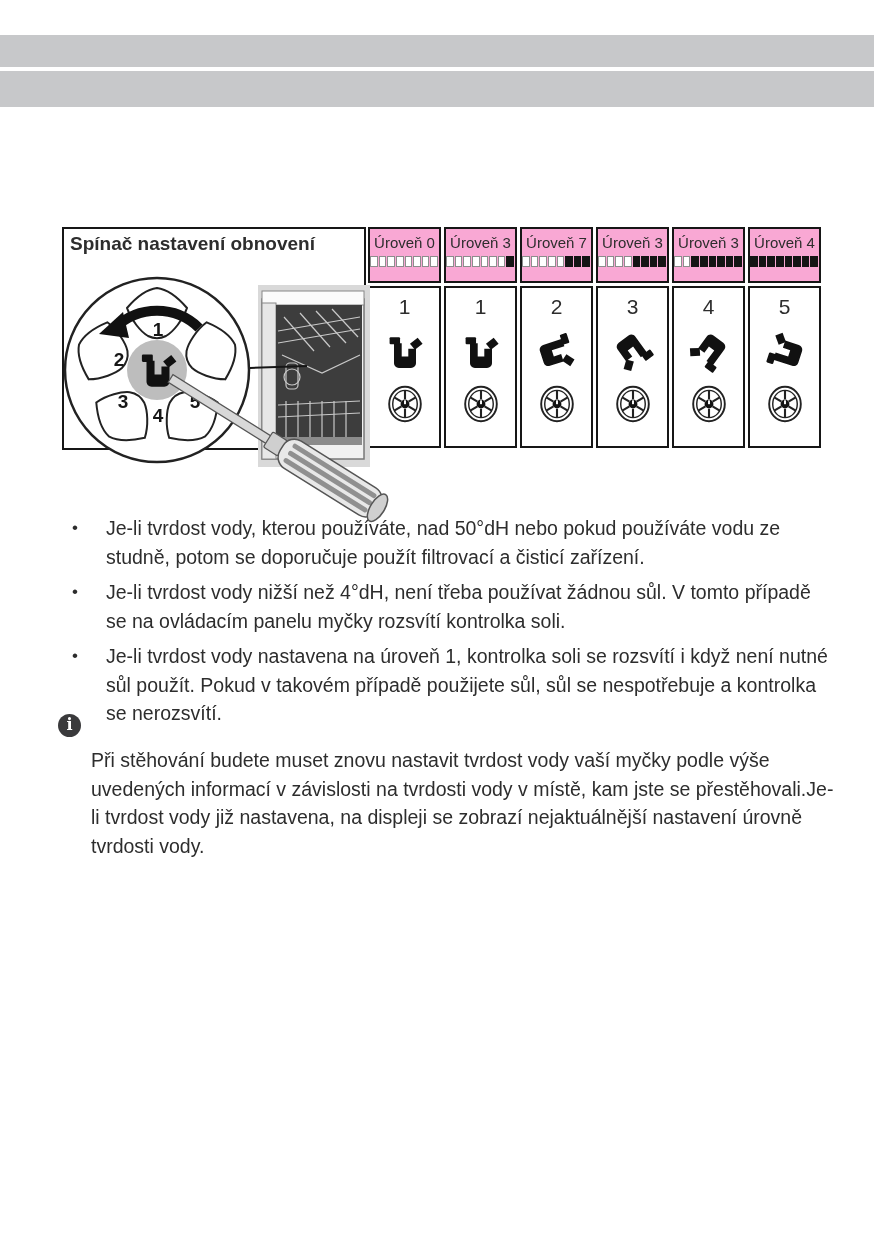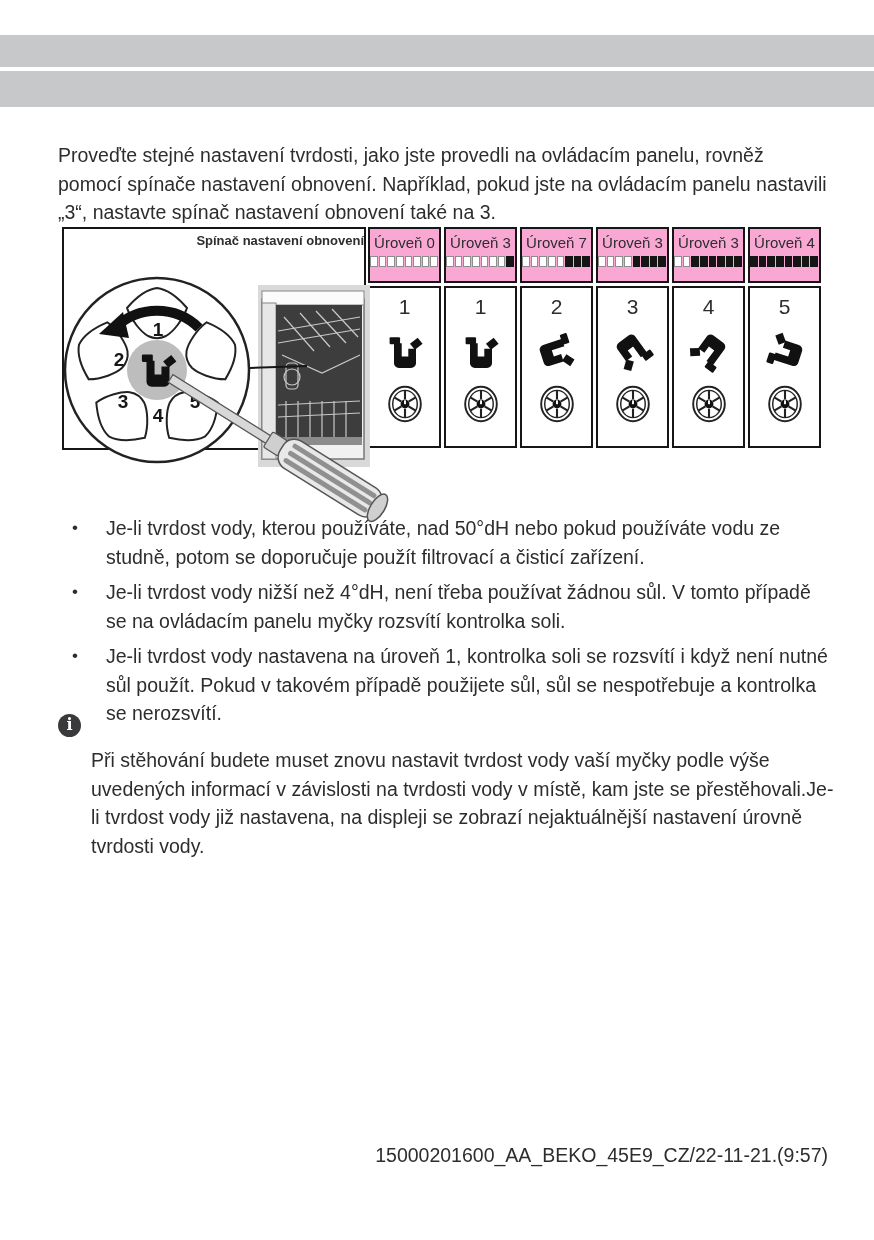--- a/index.html
+++ b/index.html
@@ -5,21 +5,21 @@
   html,body{margin:0;padding:0;background:#fff;}
   .page{position:relative;width:874px;height:1240px;background:#ffffff;overflow:hidden;
         font-family:"Liberation Sans", sans-serif;color:#2d2d2d;}
   .gray-bar{position:absolute;left:0;width:874px;background:#c7c8ca;}
   .bar1{top:35px;height:32px;}
   .bar2{top:71px;height:36px;}
   .intro{position:absolute;left:58px;top:141px;width:772px;font-size:19.5px;line-height:28.5px;}
 
   .table-wrap{position:absolute;left:62px;top:227px;width:770px;height:224px;}
   .switch-cell{position:absolute;left:0;top:0;width:300px;height:219px;border:2px solid #161616;overflow:visible;}
-  .switch-title{position:relative;z-index:2;margin:4px 0 0 6px;font-size:13px;font-weight:bold;text-align:right;}
+  .switch-title{position:relative;z-index:2;margin:4px 0 0 6px;font-size:19px;font-weight:bold;}
   .cell-art{position:absolute;left:0;top:16px;width:345px;height:285px;overflow:visible;z-index:1;}
 
   .cols{position:absolute;left:306px;top:0;display:flex;gap:3px;}
   .col{width:73px;}
   .col-head{border:2px solid #161616;height:49px;text-align:center;padding-top:3px;background:#f9a8d4;}
   .col-label{font-size:15px;margin-top:2px;}
   .seg-bar{display:flex;justify-content:center;margin-top:5px;}
   .seg{width:6px;height:9px;border:1px solid #8d8d8d;background:#fff;margin-right:1px;}
   .seg.on{background:#151515;border-color:#151515;}
   .col-body{margin-top:3px;border:2px solid #161616;height:158px;background:#fff;
@@ -67,21 +67,20 @@
       <rect x="23" y="20.2" width="2" height="4" fill="#fff"></rect>
     </symbol>
   </defs>
 </svg>
 
 <div class="page">
 
   <div class="gray-bar bar1"></div>
   <div class="gray-bar bar2"></div>
 
-  <div class="intro">Proveďte stejné nastavení tvrdosti, jako jste provedli na ovládacím panelu, rovněž pomocí spínače nastavení obnovení. Například, pokud jste na ovládacím panelu nastavili „3“, nastavte spínač nastavení obnovení také na 3.</div>
 
   <div class="table-wrap">
 
     <div class="switch-cell">
       <div class="switch-title">Spínač nastavení obnovení</div>
       <svg class="cell-art" viewBox="0 0 345 285">
 
         <g transform="translate(194,40)">
           <rect x="0" y="0" width="112" height="182" fill="#d9d9d9"></rect>
           <rect x="4" y="14" width="102" height="160" fill="#f1f1f1" stroke="#777" stroke-width="1.5"></rect>
@@ -331,15 +330,14 @@
       <div class="dot">•</div>
       <div class="btext">Je-li tvrdost vody nastavena na úroveň 1, kontrolka soli se rozsvítí i když není nutné sůl použít. Pokud v takovém případě použijete sůl, sůl se nespotřebuje a kontrolka se nerozsvítí.</div>
     </div>
   </div>
 
   <div class="inforow">
     <div class="info-icon">i</div>
     <div class="info-text">Při stěhování budete muset znovu nastavit tvrdost vody vaší myčky podle výše uvedených informací v závislosti na tvrdosti vody v místě, kam jste se přestěhovali.Je-li tvrdost vody již nastavena, na displeji se zobrazí nejaktuálnější nastavení úrovně tvrdosti vody.</div>
   </div>
 
-  <div class="footer">15000201600_AA_BEKO_45E9_CZ/22-11-21.(9:57)</div>
 
 </div>
 
 </body></html>

